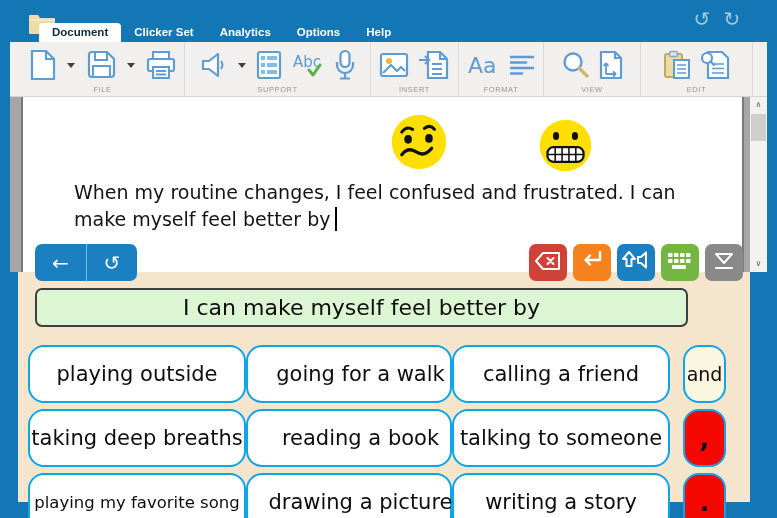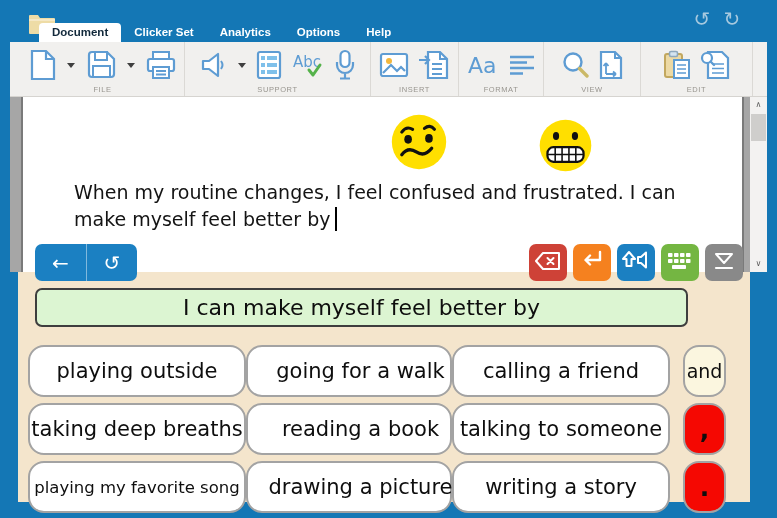--- a/index.html
+++ b/index.html
@@ -57,21 +57,21 @@
   .nb-blue{background:#1b80c2;} .nb-red{background:#ce4237;} .nb-orange{background:#f5811f;}
   .nb-green{background:#74b642;} .nb-gray{background:#898989;}
 
   
   .panel{position:absolute;left:18px;top:272px;width:732px;height:230px;background:#f4e5cc;}
   .wb-header{position:absolute;left:17px;top:16px;width:653px;height:39px;background:#dcf5d2;
              border:2px solid #3e3e3e;border-radius:7px;display:flex;align-items:center;
              justify-content:center;font-family:"DejaVu Sans",sans-serif;font-size:22px;color:#0e0e0e;}
   .wb-grid{position:absolute;left:10px;top:73px;display:flex;flex-direction:column;gap:6px;}
   .wb-row{display:flex;}
-  .wb-cell{height:52px;background:#ffffff;border:2px solid #a3a3a3;border-radius:16px;
+  .wb-cell{height:58px;background:#ffffff;border:2px solid #0ea5e9;border-radius:16px;
            display:flex;align-items:center;justify-content:center;
            font-family:"DejaVu Sans",sans-serif;font-size:21px;color:#0e0e0e;white-space:nowrap;}
   .wb-cell.c0{width:218px;} .wb-cell.c1{width:206px;padding-left:23px;}
   .wb-cell.c2{width:218px;margin-left:0;} .wb-cell.c3{width:43px;margin-left:13px;}
   .wb-cell.conj{background:#fbf6df;font-size:19px;}
   .wb-cell.punct{background:#f50802;font-size:25px;font-weight:bold;}
   .wb-cell.small-text{font-size:16.5px;}
 </style>
 </head>
 <body>

